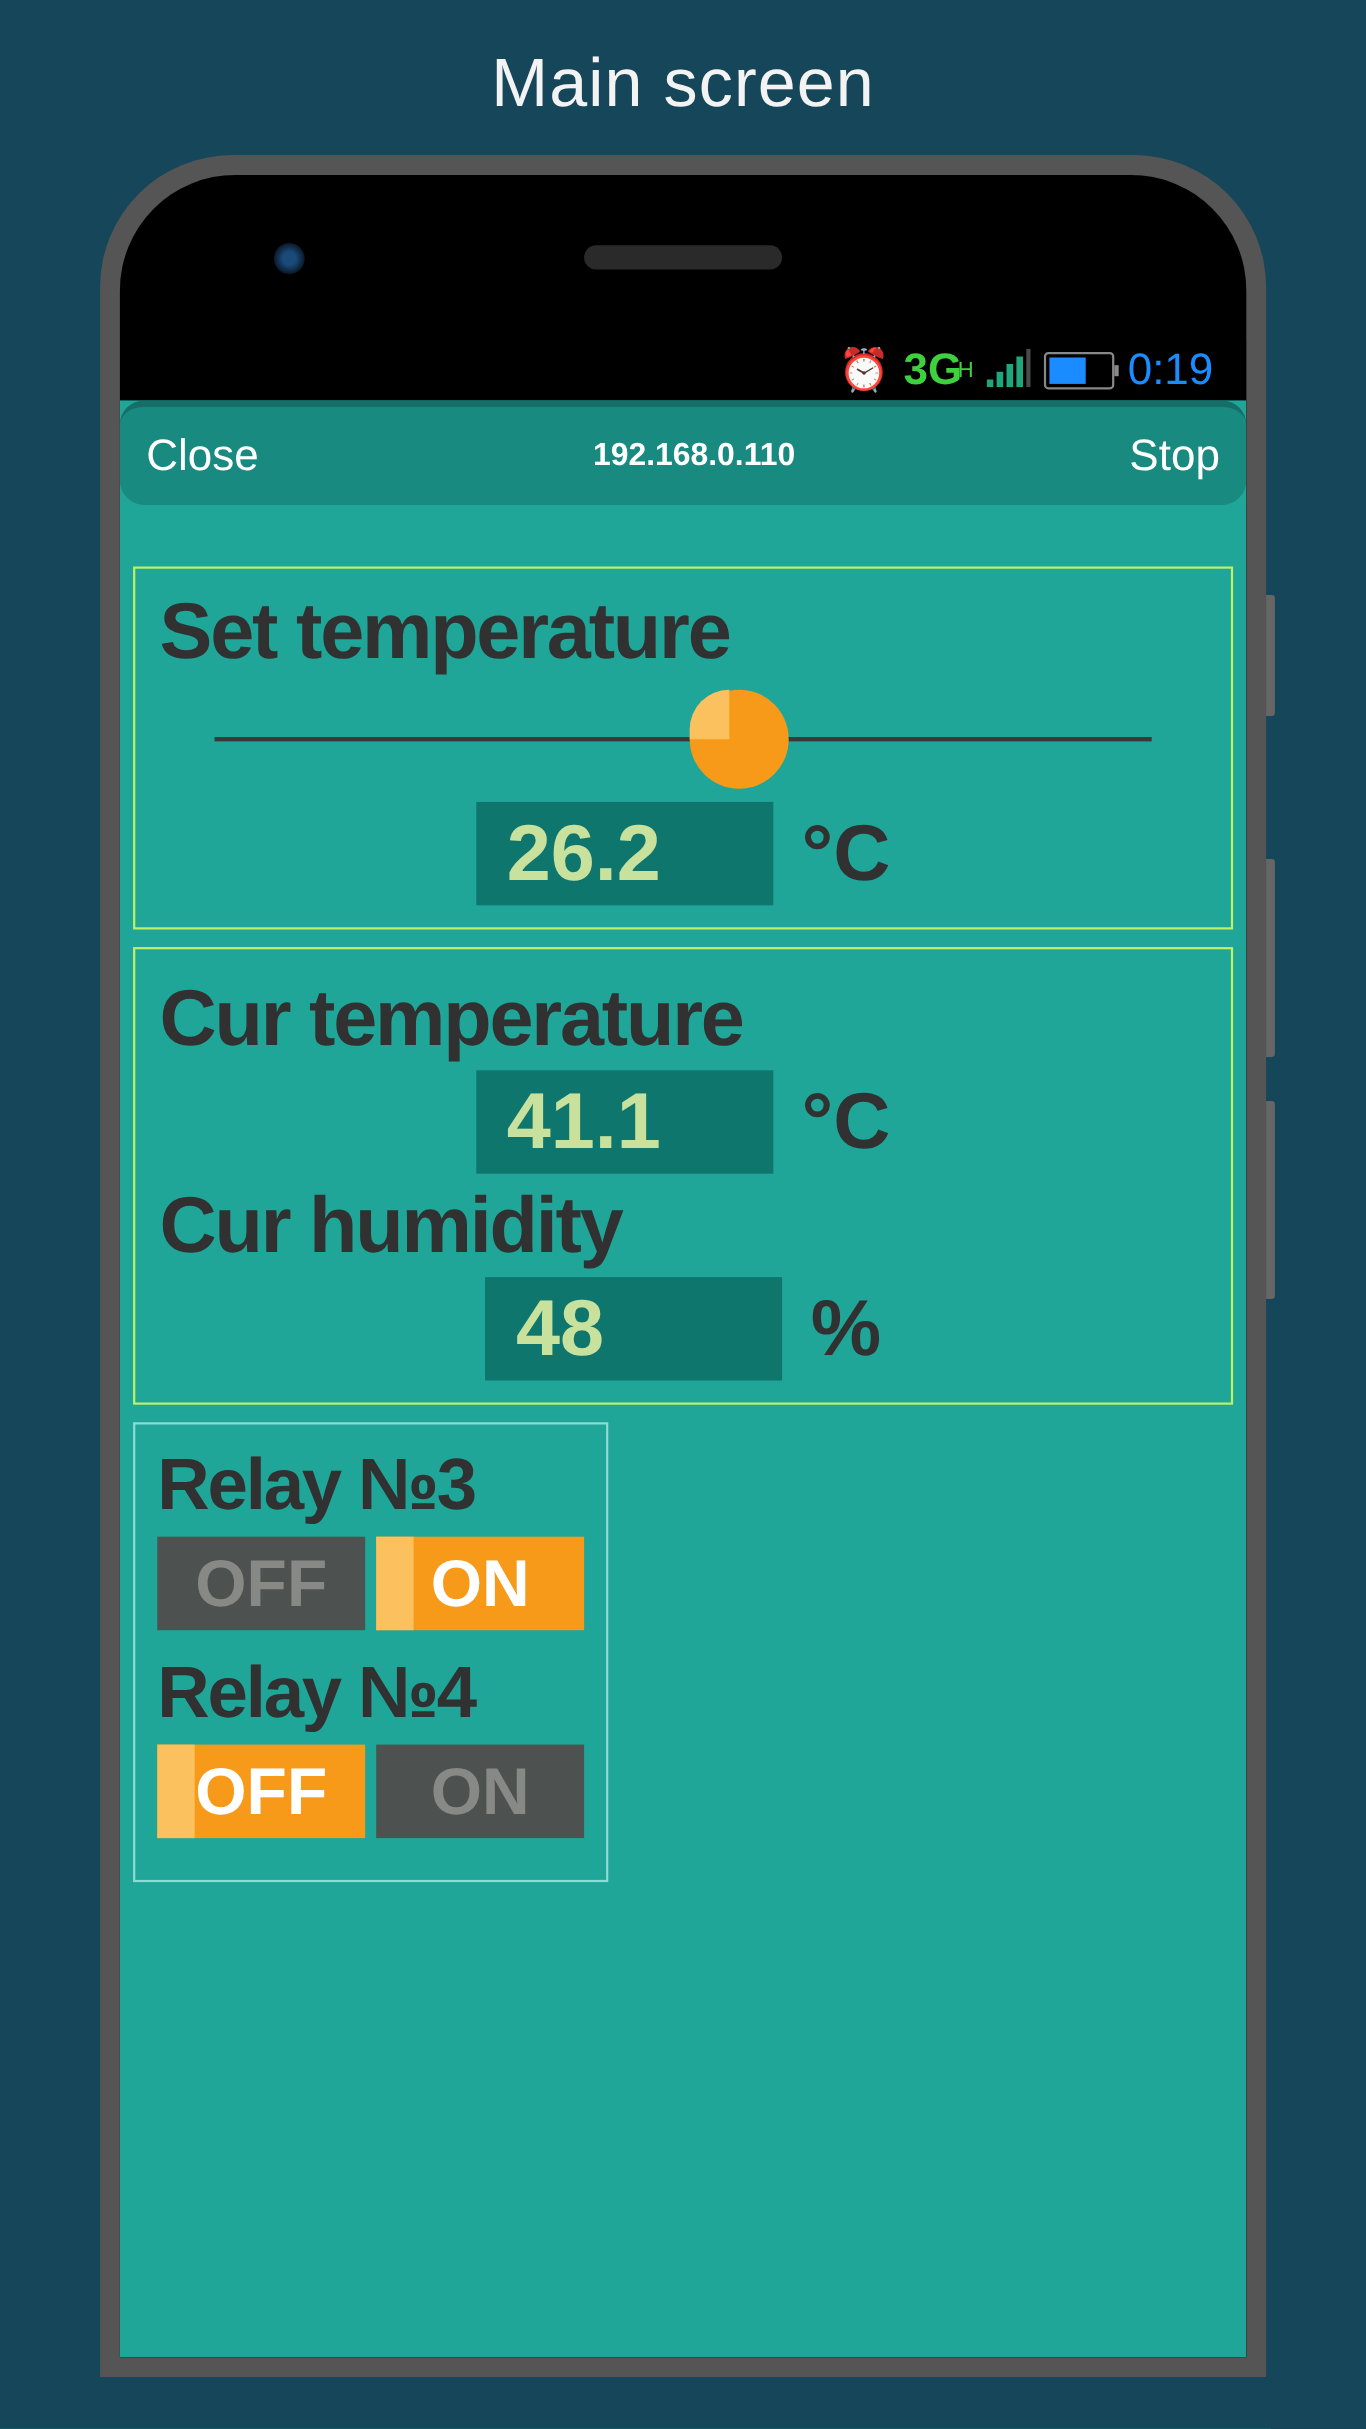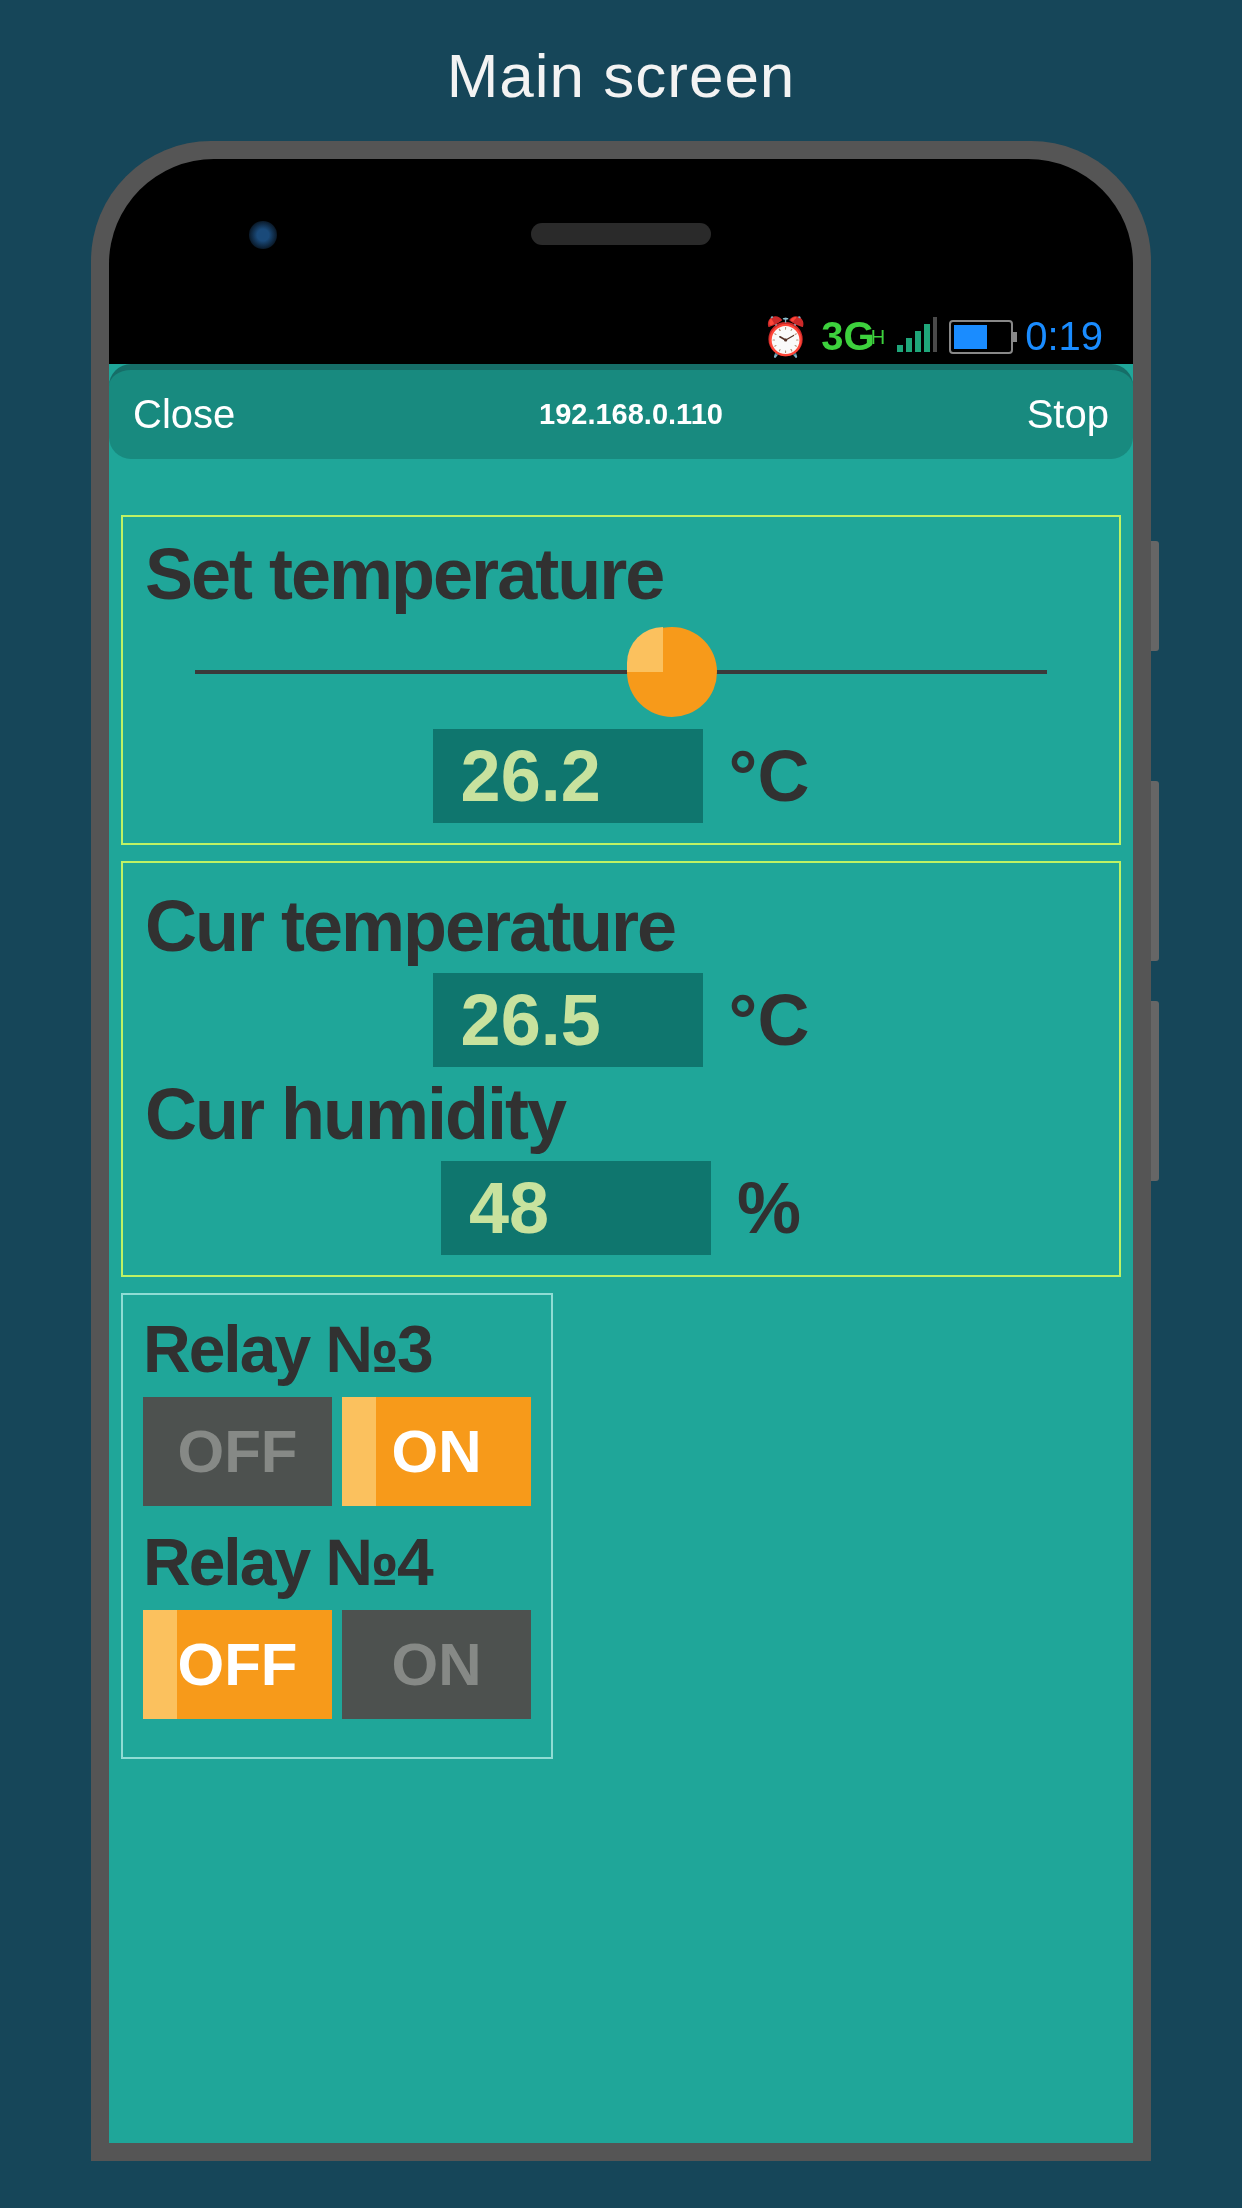--- a/index.html
+++ b/index.html
@@ -219,21 +219,21 @@
   gap: 10px;
   margin: 10px 0 18px;
 }
 .toggle-btn {
   flex: 1;
   background: #4d514f;
   color: #868986;
   font-size: 60px;
   font-weight: bold;
   text-align: center;
-  padding: 20px 0;
+  padding: 8px 0;
   border: none;
   position: relative;
 }
 .toggle-btn.active {
   background: #f79a1a;
   color: #ffffff;
 }
 .toggle-btn.active::before {
   content: '';
   position: absolute;
@@ -315,21 +315,21 @@
           </div>
           <div class="value-row">
             <div class="value-box">26.2</div>
             <div class="value-unit">°C</div>
           </div>
         </div>
 
         <div class="panel readings">
           <div class="panel-title">Cur temperature</div>
           <div class="value-row">
-            <div class="value-box">26.5</div>
+            <div class="value-box">41.1</div>
             <div class="value-unit">°C</div>
           </div>
           <div class="panel-title">Cur humidity</div>
           <div class="value-row">
             <div class="value-box">48</div>
             <div class="value-unit">%</div>
           </div>
         </div>
 
         <div class="bottom-row">

